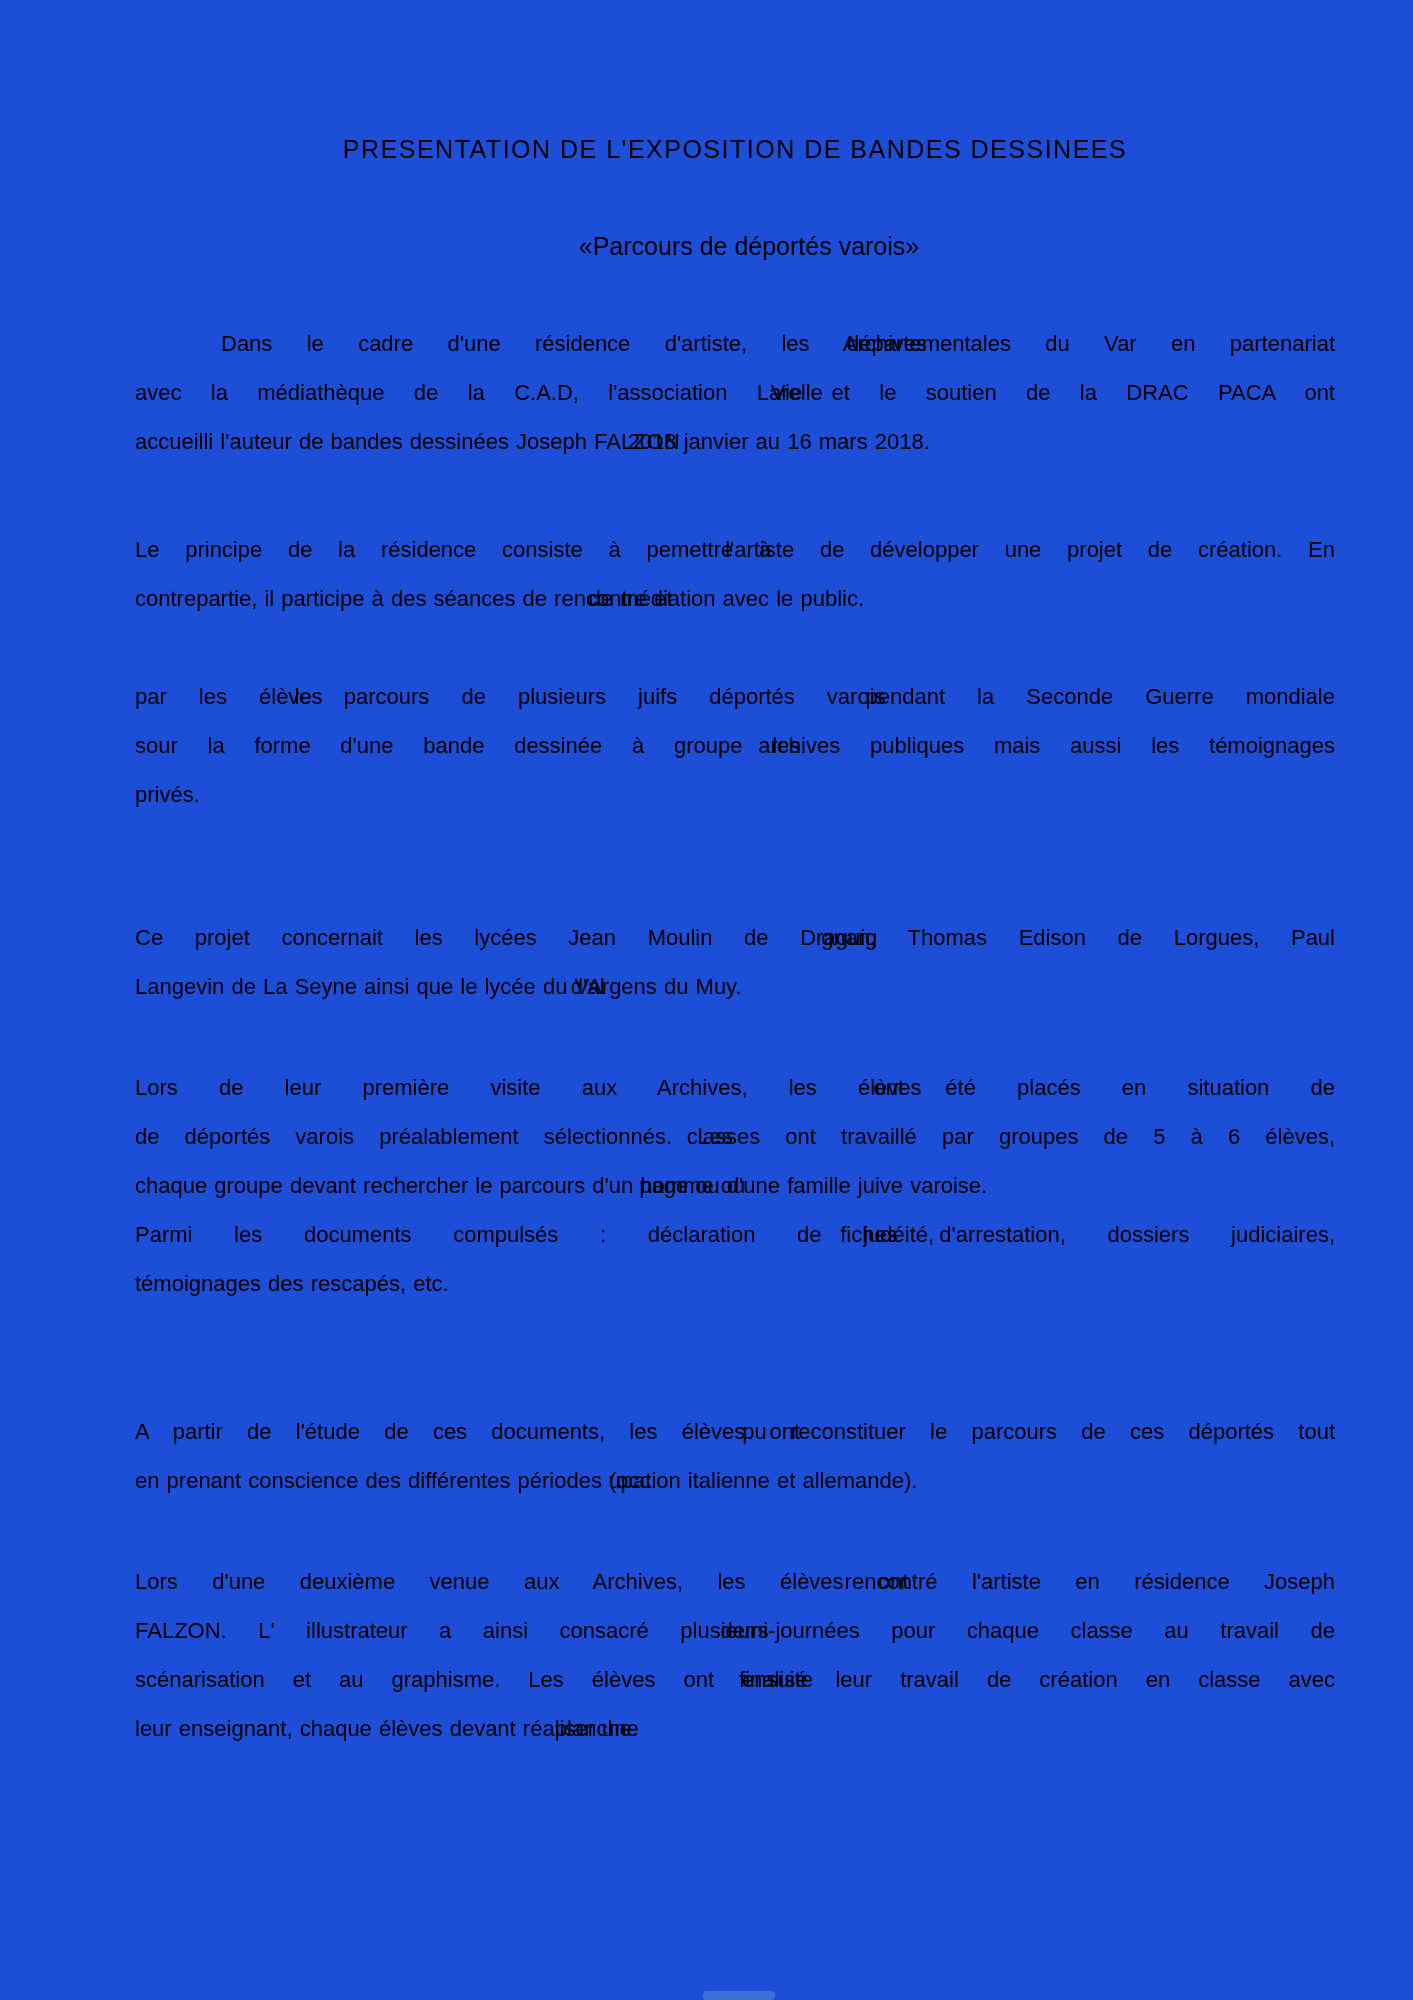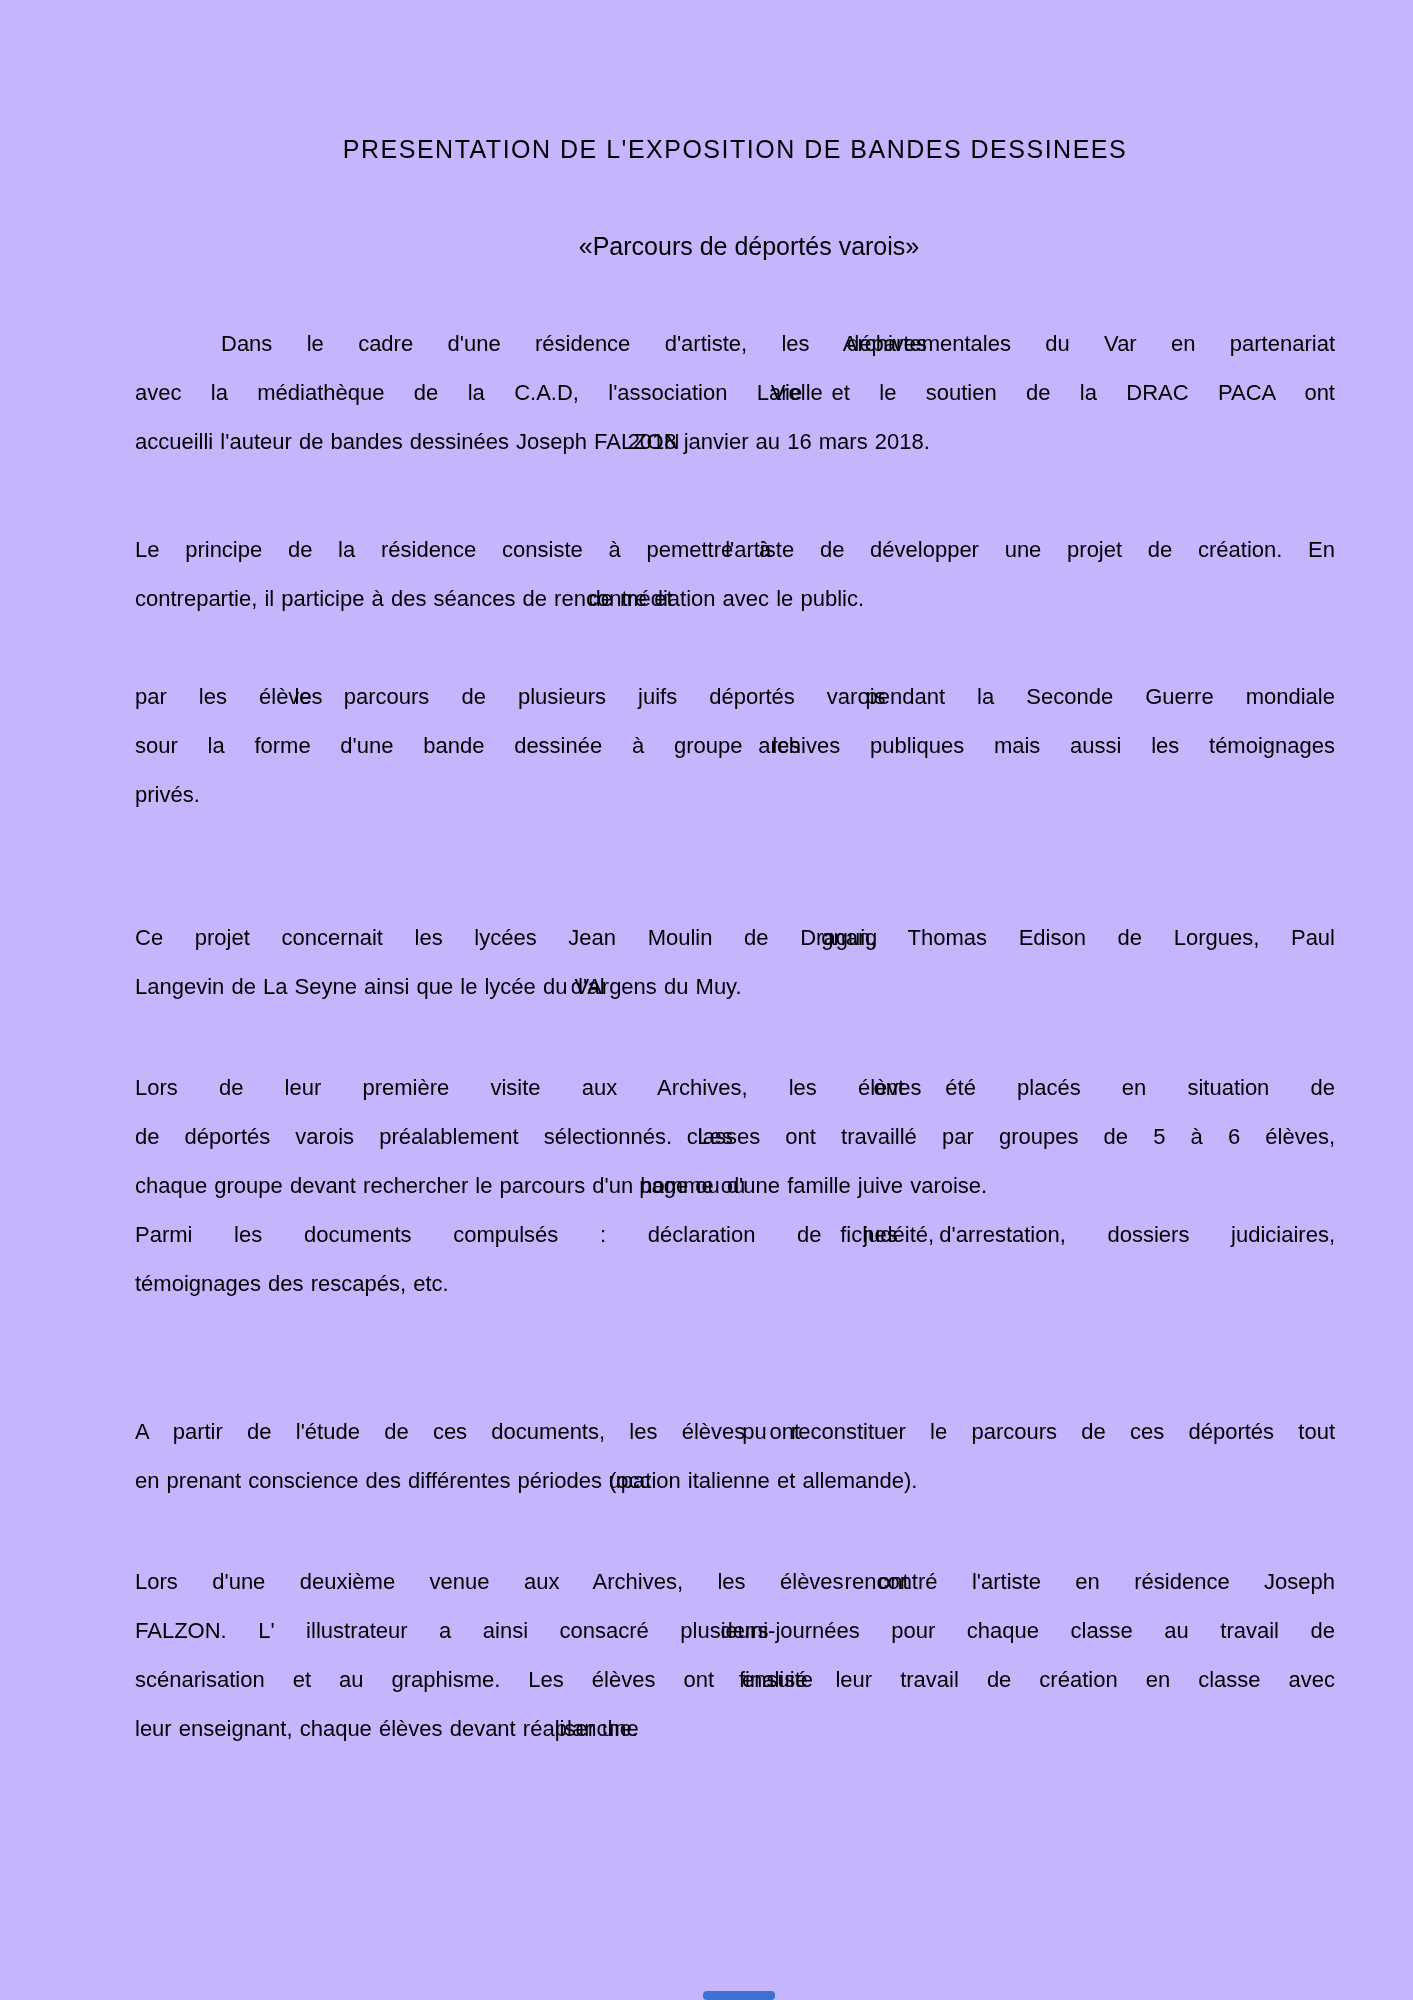--- a/index.html
+++ b/index.html
@@ -1,20 +1,20 @@
 <!DOCTYPE html>
 <html><head>
 <meta charset="utf-8">
 <style>
   html,body{margin:0;padding:0;background:#ffffff;}
   .page{
     position:relative;
     width:1413px;
     height:2000px;
-    background:#c4b5fd;
+    background:#1d4ed8;
     overflow:hidden;
     font-family:"Liberation Sans", sans-serif;
     color:#000000;
   }
   .title{
     position:absolute;
     left:135px;
     width:1200px;
     top:125px;
     margin:0;

